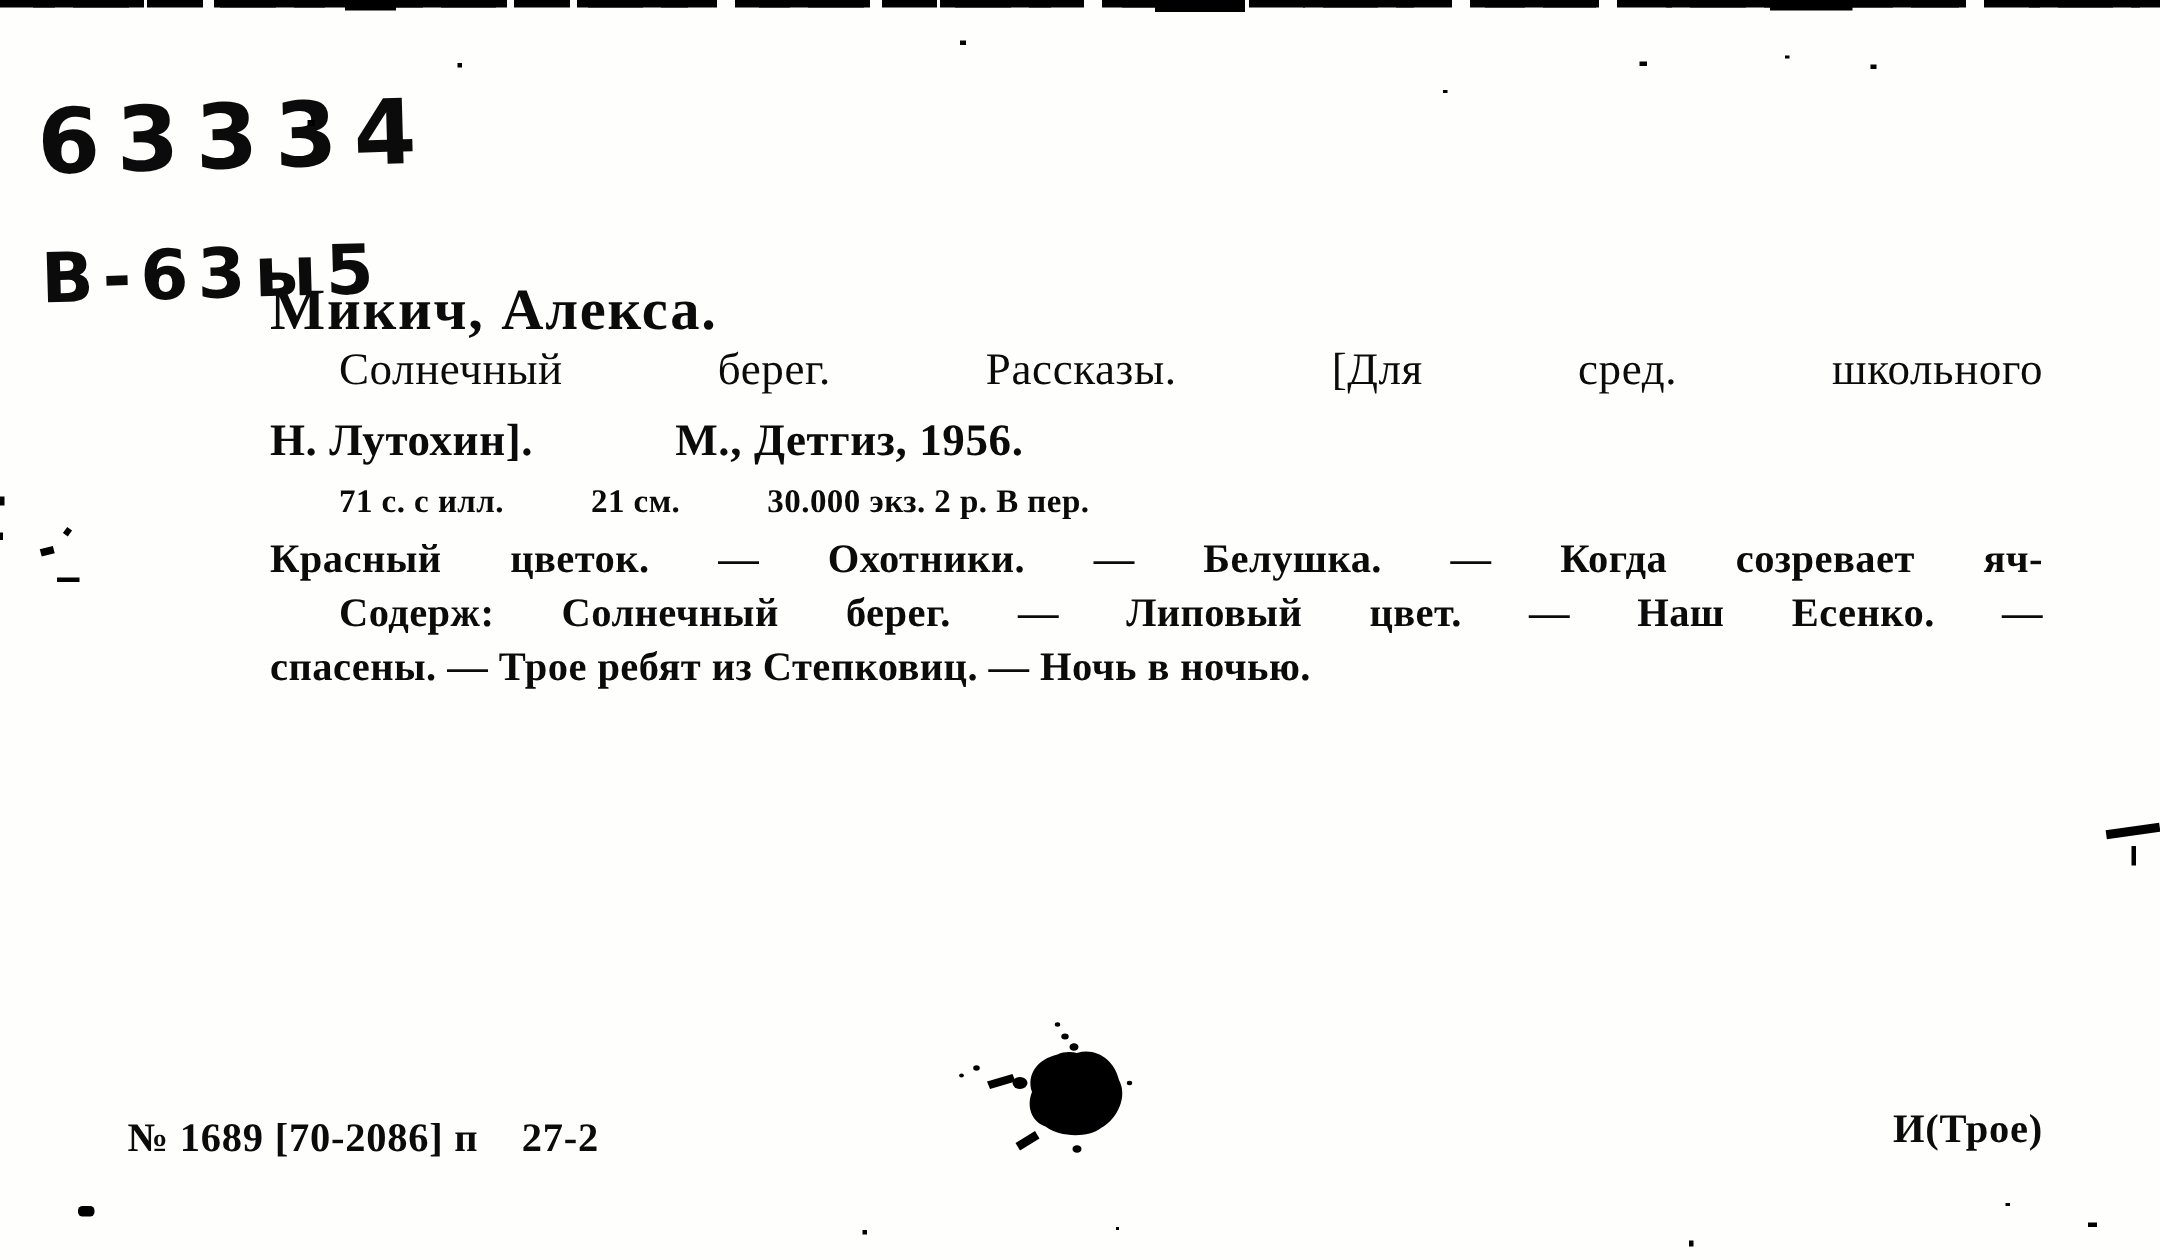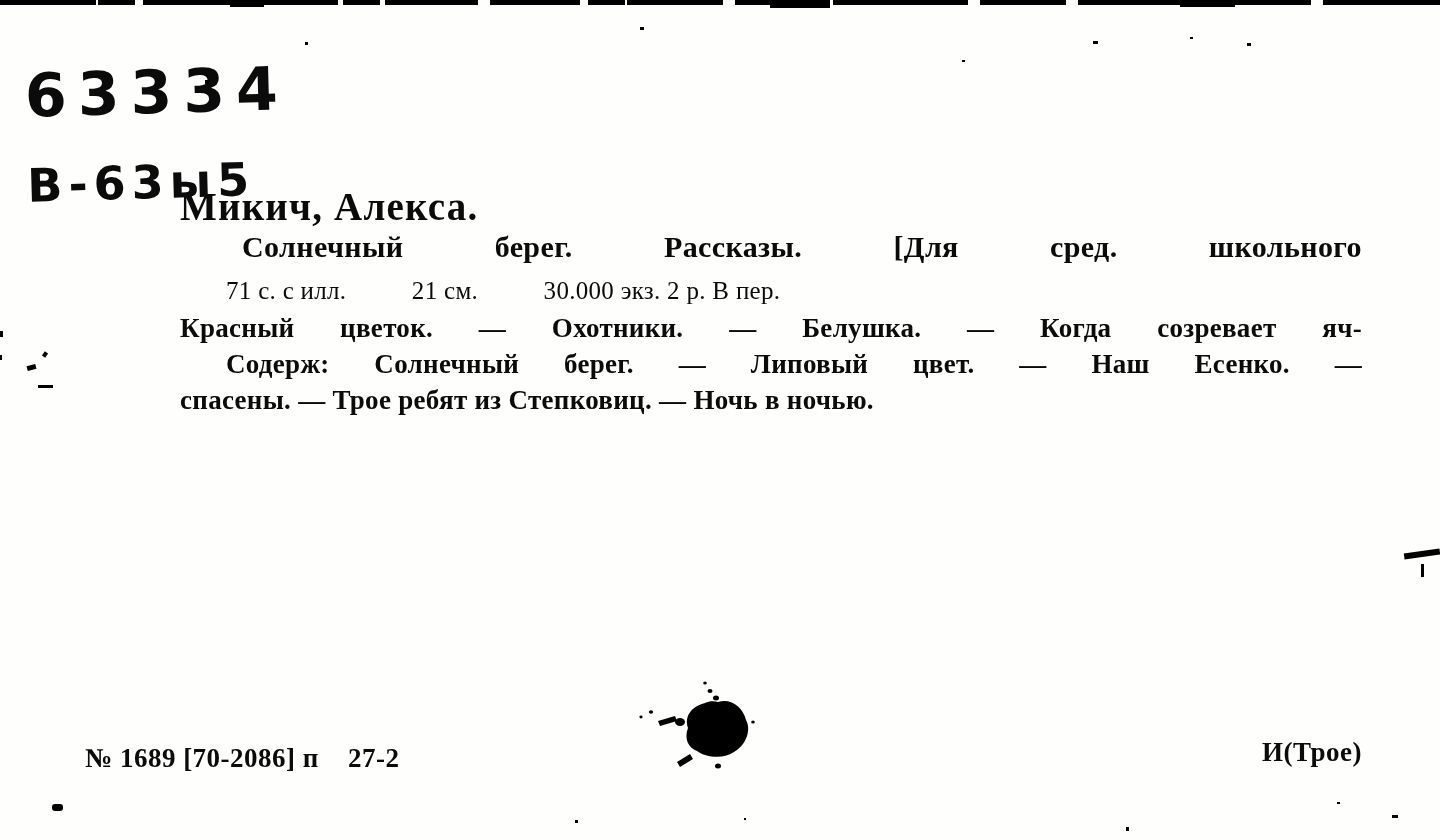--- a/index.html
+++ b/index.html
@@ -33,30 +33,30 @@
   }
   .hw1{font-size:60px;letter-spacing:11px;}
   .hw2{font-size:46px;letter-spacing:6px;margin-top:5px;}
 
   
   .bib{position:absolute;left:180px;top:184px;width:1182px;}
   .author{
     font-size:39px;font-weight:700;letter-spacing:1.2px;height:46px;
   }
   .jline{
-    font-size:30px;font-weight:700;letter-spacing:.4px;height:47px;
-    text-align:justify;text-align-last:justify;margin-left:16px;-moz-text-align-last:justify;
+    font-size:30px;font-weight:400;letter-spacing:.4px;height:47px;
+    text-align:justify;text-align-last:justify;-moz-text-align-last:justify;
   }
   .indent{padding-left:46px;}
   .lline{
     font-size:30px;font-weight:600;letter-spacing:.4px;height:44px;
     text-align:left;white-space:pre-wrap;
   }
   .collation{
-    font-size:25px;font-weight:400;letter-spacing:.3px;height:36px;
+    font-size:22px;font-weight:700;letter-spacing:.3px;height:36px;
     padding-left:46px;white-space:pre-wrap;
   }
   .cline{
     font-size:27px;font-weight:600;letter-spacing:.3px;height:36px;
     text-align:justify;text-align-last:justify;-moz-text-align-last:justify;
   }
   .cline.first{padding-left:46px;}
   .cline.last{text-align-last:left;-moz-text-align-last:left;}
 
   
@@ -86,20 +86,21 @@
   <div class="top-band-thick" style="left:230px;width:34px;height:7px;"></div>
 
   <div class="handwritten">
     <div class="hw1">63334</div>
     <div class="hw2">В-63ы5</div>
   </div>
 
   <div class="bib">
     <div class="author">Микич, Алекса.</div>
     <div class="jline indent">Солнечный берег. Рассказы. [Для сред. школьного</div>
+    <div class="lline">Н. Лутохин].            М., Детгиз, 1956.</div>
     <div class="collation">71 с. с илл.          21 см.          30.000 экз. 2 р. В пер.</div>
     <div class="cline">Красный цветок. — Охотники. — Белушка. — Когда созревает яч-</div>
     <div class="cline first">Содерж: Солнечный берег. — Липовый цвет. — Наш Есенко. —</div>
     <div class="cline last">спасены. — Трое ребят из Степковиц. — Ночь в ночью.</div>
   </div>
 
   <div class="footer-left">
     <div>№ 1689 [70-2086] п    27-2</div>
     
     

